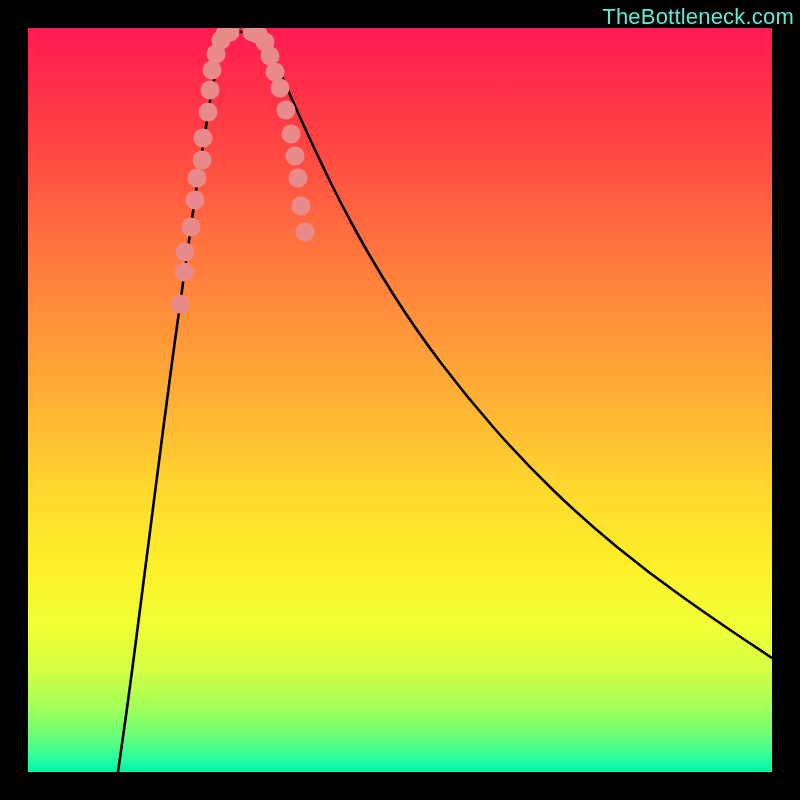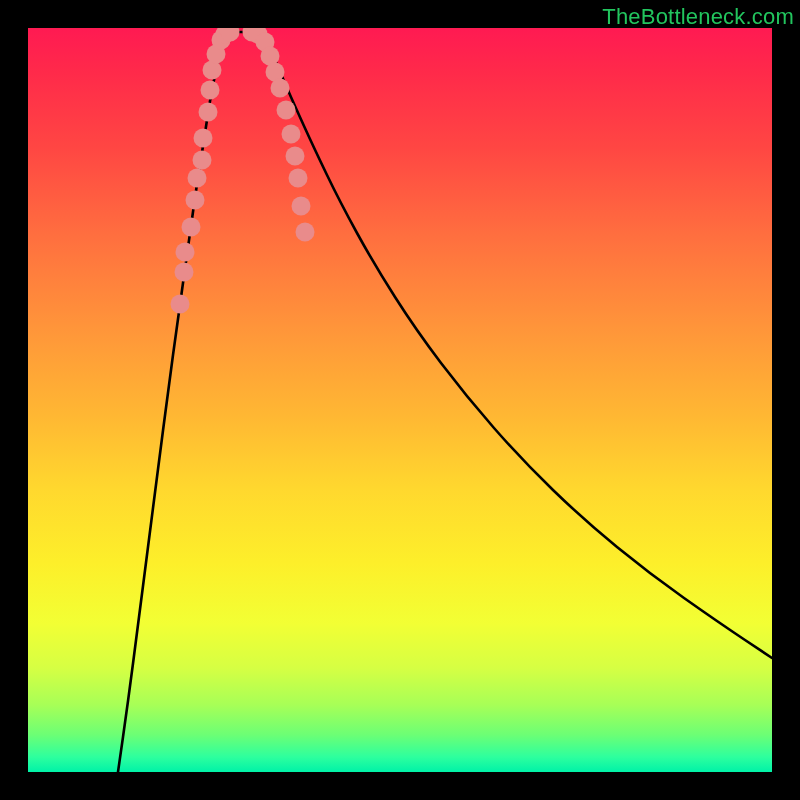--- a/index.html
+++ b/index.html
@@ -41,21 +41,21 @@
   .curve {
     position: absolute;
     left: 0; top: 0;
     width: 744px; height: 744px;
     pointer-events: none;
   }
   .watermark {
     position: absolute;
     top: 4px;
     right: 6px;
-    color: #22c55e;
+    color: #5eead4;
     font-size: 22px;
     font-weight: 400;
     letter-spacing: 0.2px;
     user-select: none;
   }
 </style>
 </head>
 <body>
 
 <div class="frame">

